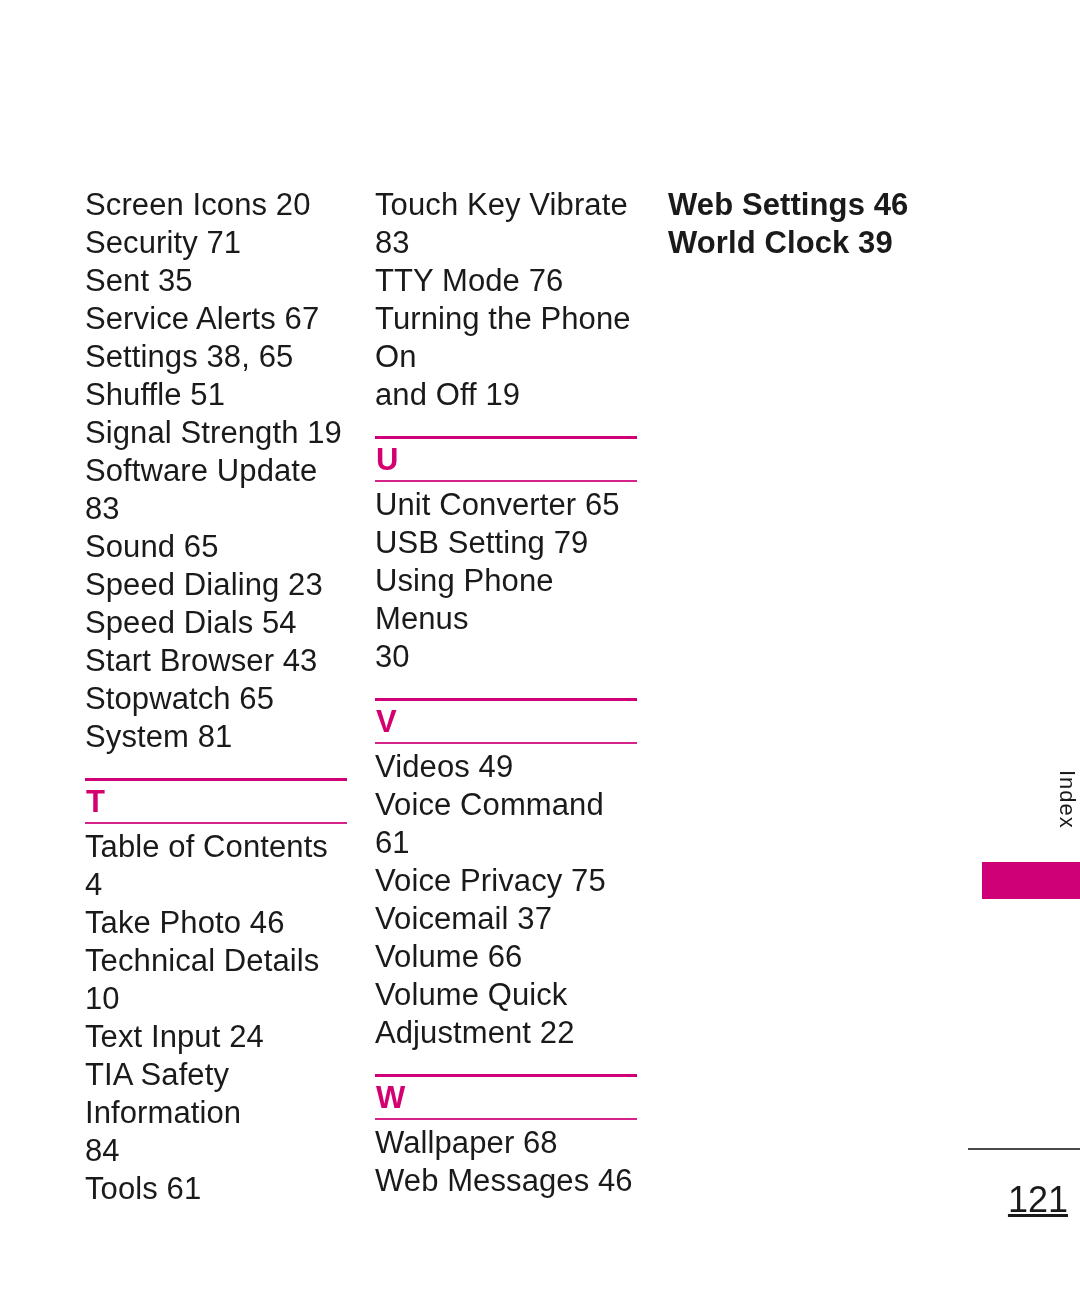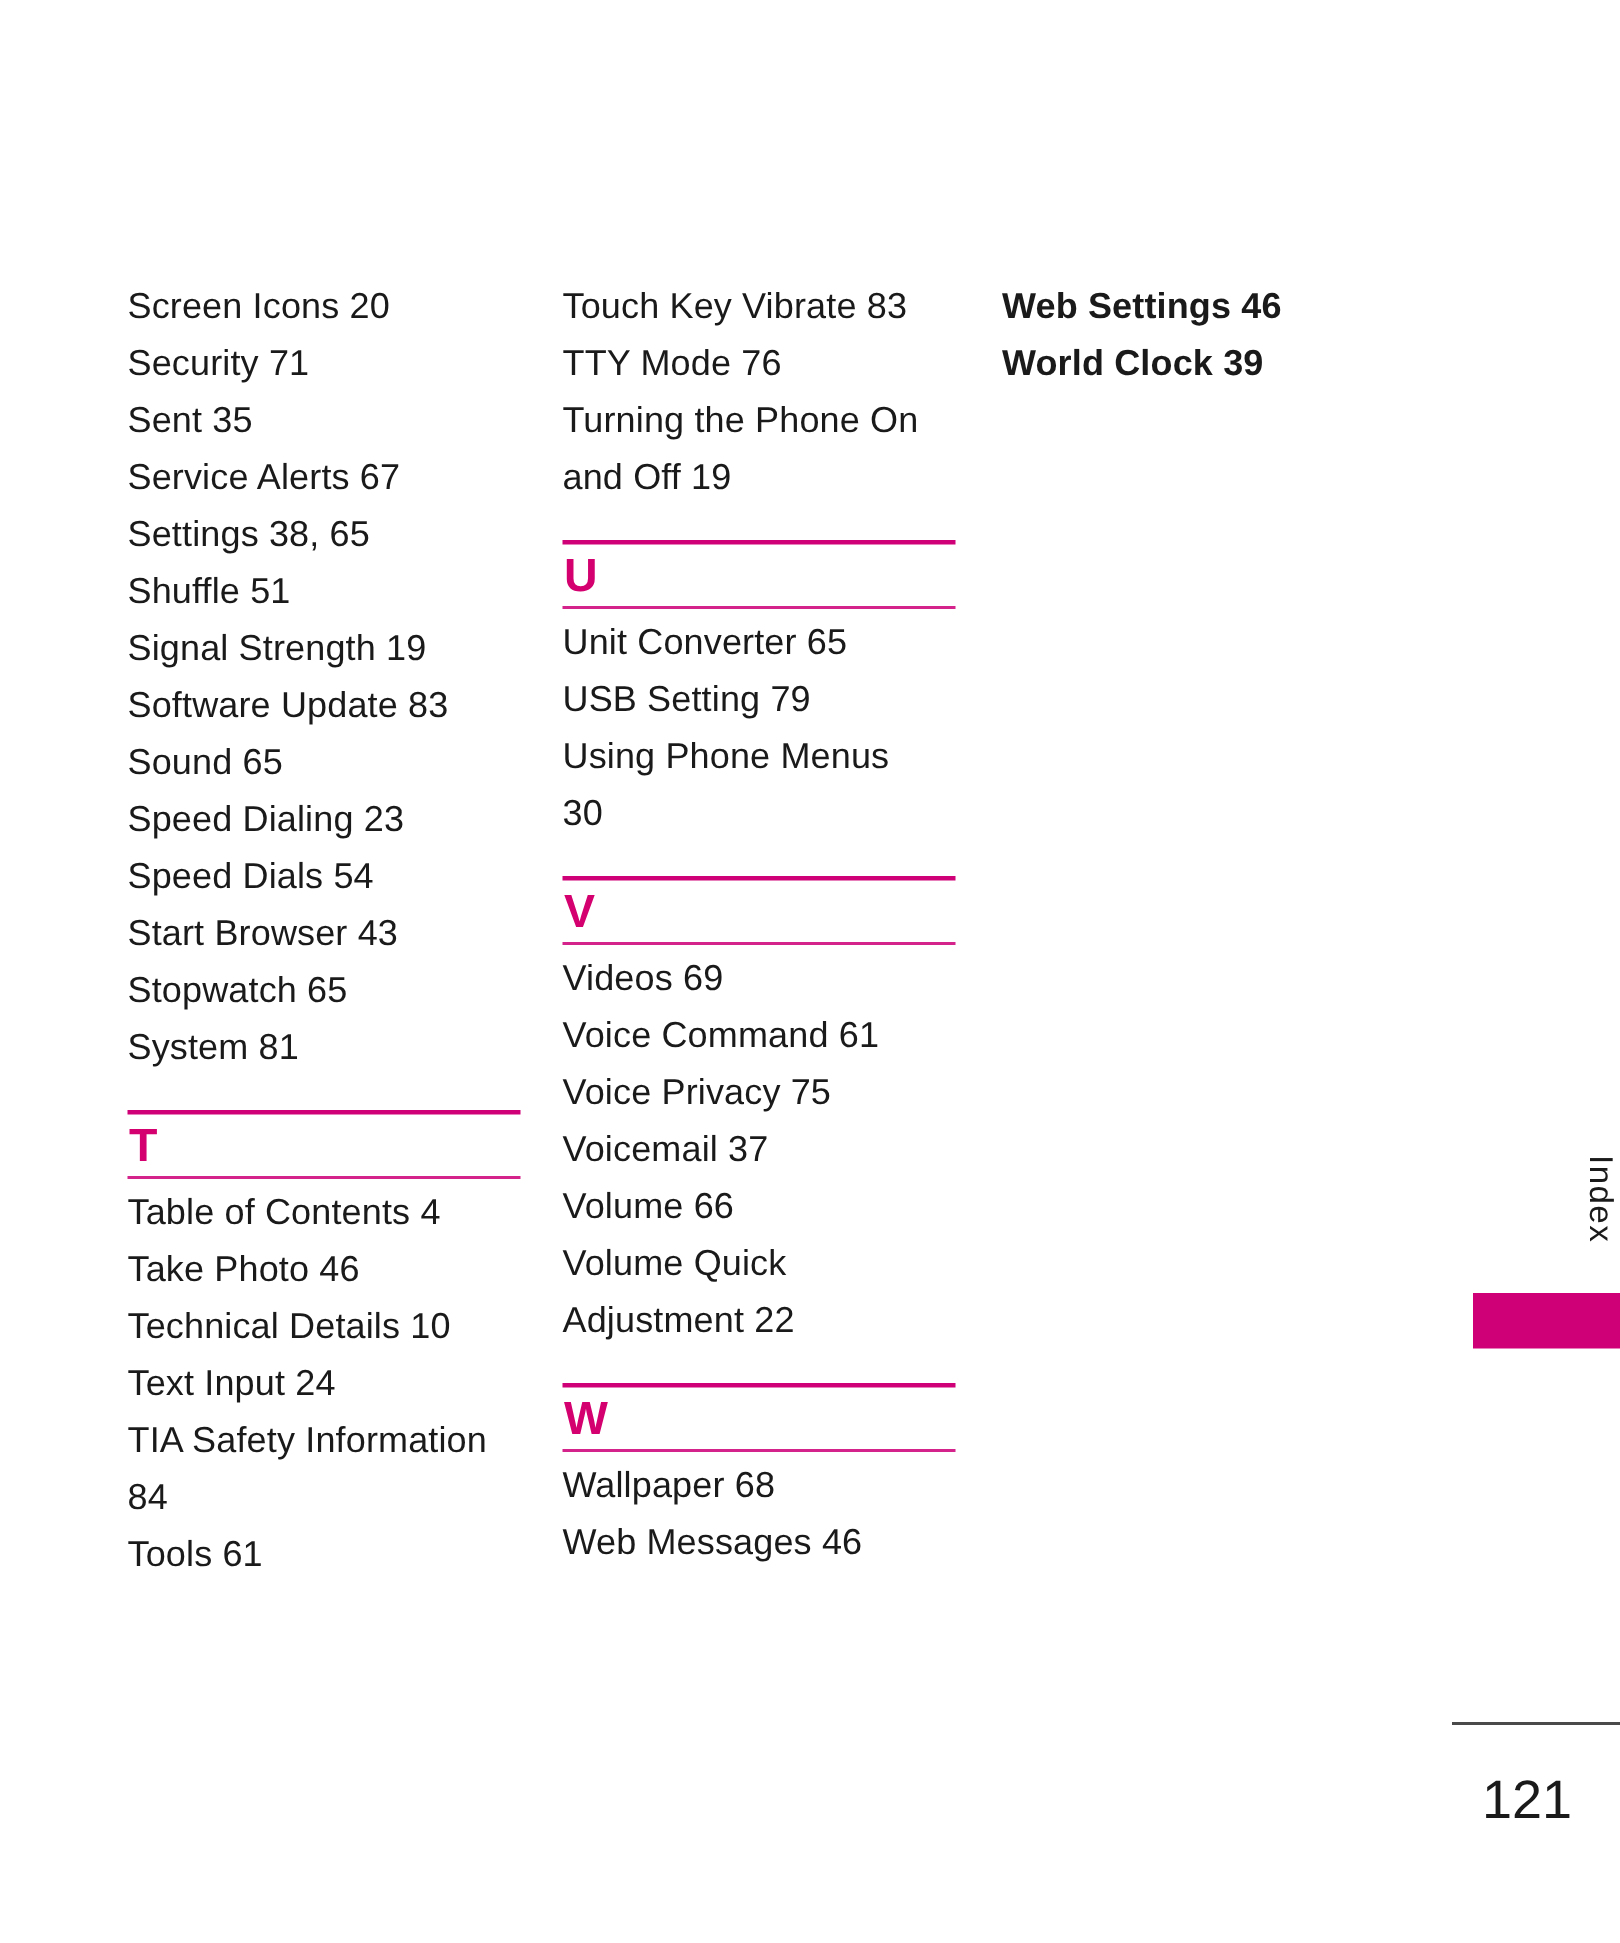--- a/index.html
+++ b/index.html
@@ -22,21 +22,21 @@
     position: absolute;
     top: 186px;
     width: 262px;
   }
   #col-1 { left: 85px; }
   #col-2 { left: 375px; }
   #col-3 { left: 668px; font-weight: bold; }
 
   
   .entry {
-    font-size: 24px;
+    font-size: 31px;
     line-height: 38px;
     color: #1a1a1a;
     letter-spacing: 0.1px;
     white-space: pre-wrap;
   }
 
   
   .letter-block {
     margin-top: 22px;
     margin-bottom: 4px;
@@ -99,21 +99,22 @@
     background: #4a4a4a;
   }
   #page-number {
     position: absolute;
     left: 968px;
     top: 1178px;
     width: 100px;
     font-size: 36px;
     line-height: 44px;
     color: #1a1a1a;
-    text-align: center;
+    text-align: right;
+    text-decoration: underline;
   }
 </style>
 </head>
 <body>
 
 <div id="page">
 
   <div class="col" id="col-1">
       <div>
         <div class="entry">Screen Icons 20</div>
@@ -163,21 +164,21 @@
         <div class="entry">USB Setting 79</div>
         <div class="entry">Using Phone Menus
 30</div>
       </div>
       <div class="letter-block">
         <div class="rule-thick"></div>
         <div class="letter-glyph">V</div>
         <div class="rule-thin"></div>
       </div>
       <div>
-        <div class="entry">Videos 69</div>
+        <div class="entry">Videos 49</div>
         <div class="entry">Voice Command 61</div>
         <div class="entry">Voice Privacy 75</div>
         <div class="entry">Voicemail 37</div>
         <div class="entry">Volume 66</div>
         <div class="entry">Volume Quick
 Adjustment 22</div>
       </div>
       <div class="letter-block">
         <div class="rule-thick"></div>
         <div class="letter-glyph">W</div>

